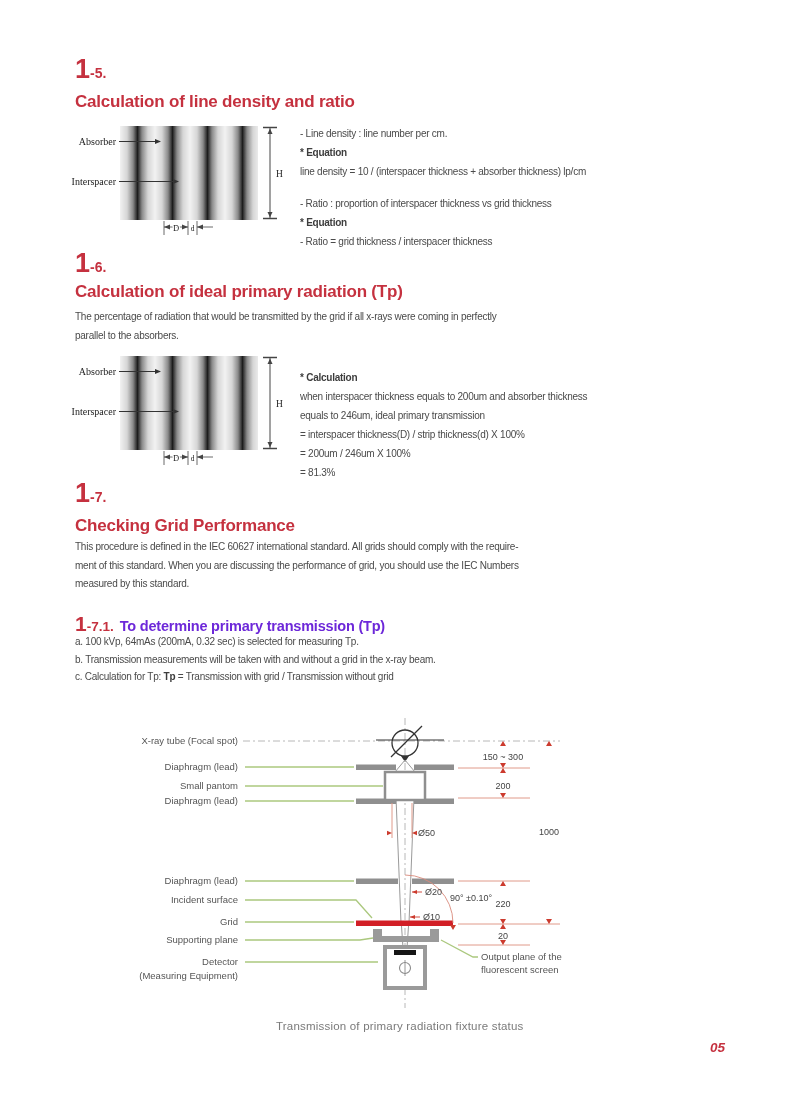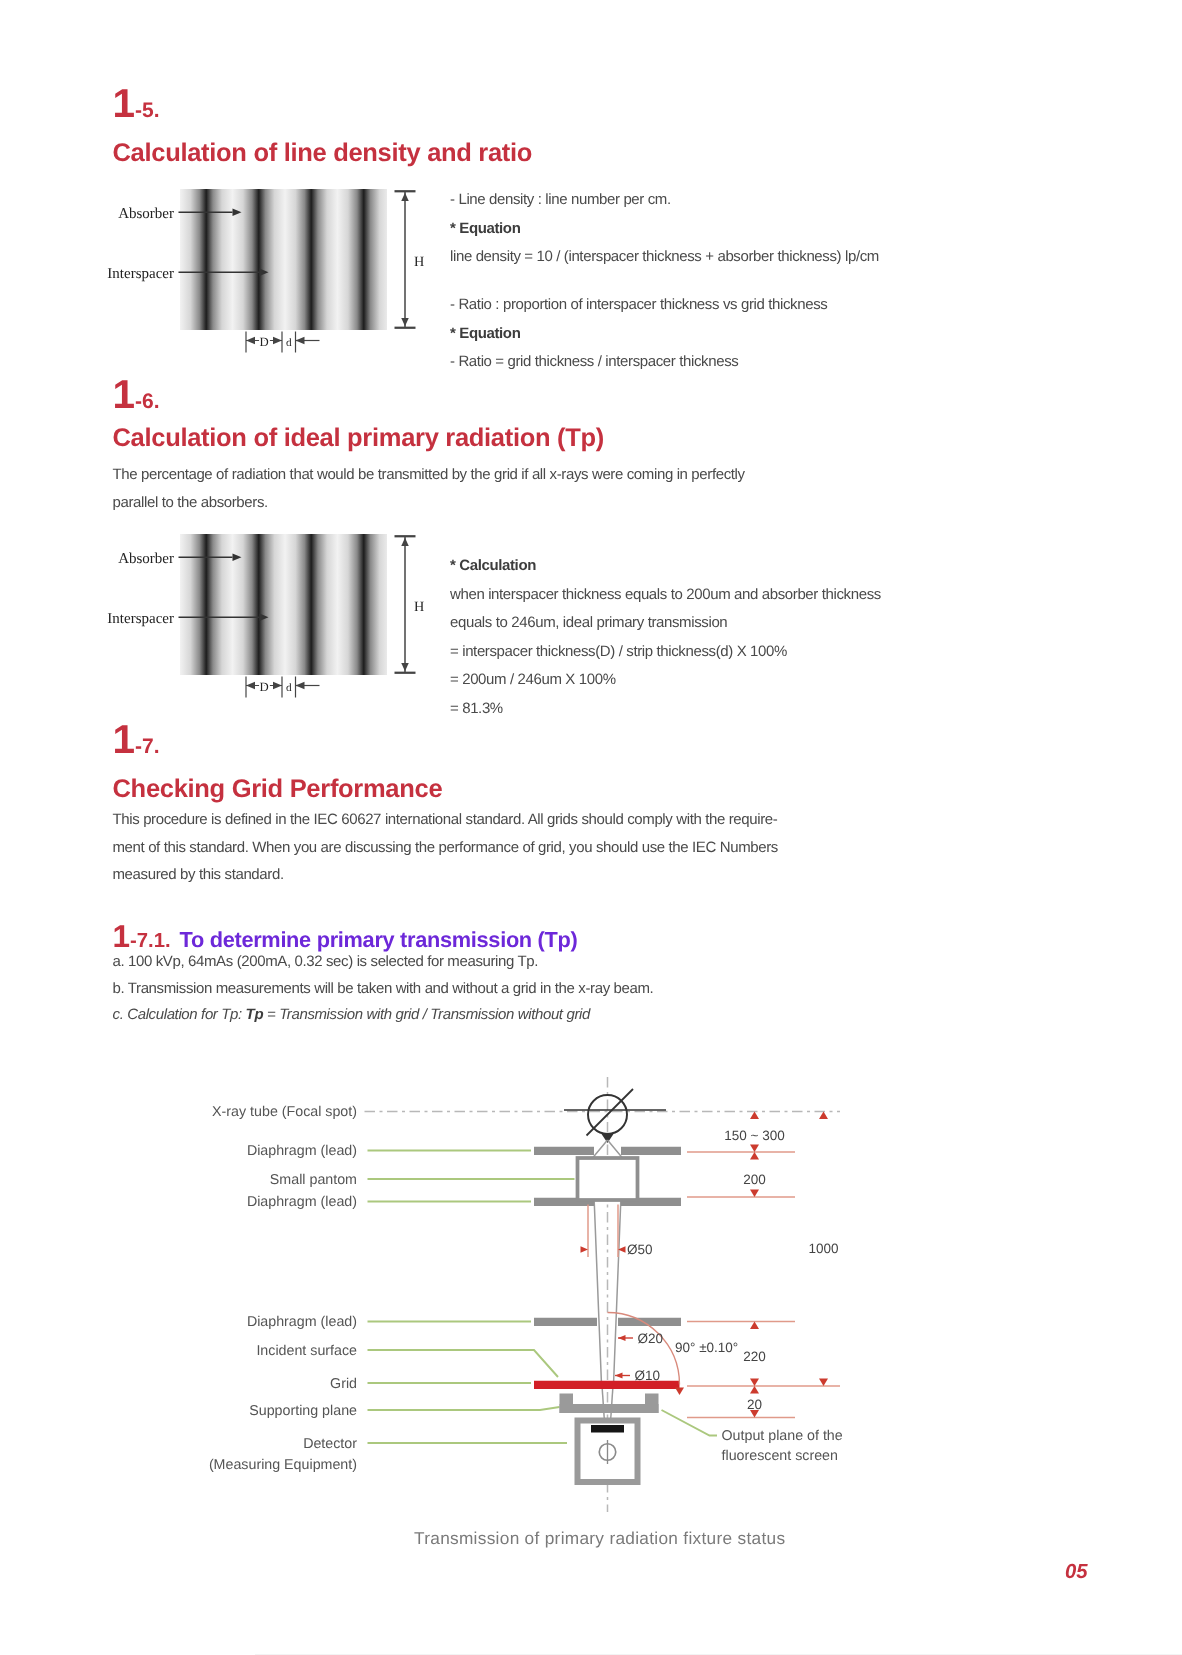--- a/index.html
+++ b/index.html
@@ -145,21 +145,21 @@
   </div>
 
   <div class="abs sec-head" style="left:75px;top:601px;">
     <span class="num-big" style="font-size:21px;">1</span>
     <span class="num-small" style="font-size:13.5px;margin-top:18px;">-7.1.</span>
     <span class="sub-title">To determine primary transmission (Tp)</span>
   </div>
   <div class="abs" style="left:75px;top:633px;">
     <div class="body-line" style="line-height:17.5px;">a. 100 kVp, 64mAs (200mA, 0.32 sec) is selected for measuring Tp.</div>
     <div class="body-line" style="line-height:17.5px;">b. Transmission measurements will be taken with and without a grid in the x-ray beam.</div>
-    <div class="body-line" style="line-height:17.5px;font-style:italic;"><span>c. Calculation for Tp: </span><span class="bold">Tp</span><span> = Transmission with grid / Transmission without grid</span></div>
+    <div class="body-line" style="line-height:17.5px;"><span>c. Calculation for Tp: </span><span class="bold">Tp</span><span> = Transmission with grid / Transmission without grid</span></div>
   </div>
 
   <svg class="abs" style="left:60px;top:702px;" width="700" height="310">
 
     <line x1="345" y1="16" x2="345" y2="306" stroke="#b8b8b8" stroke-width="1" stroke-dasharray="7 3 2 3"></line>
 
     <line x1="183" y1="39" x2="500" y2="39" stroke="#b8b8b8" stroke-width="1" stroke-dasharray="7 3 2 3"></line>
 
     <g stroke="#abc87e" stroke-width="1.3" fill="none">
       <line x1="185" y1="65" x2="294" y2="65"></line>

